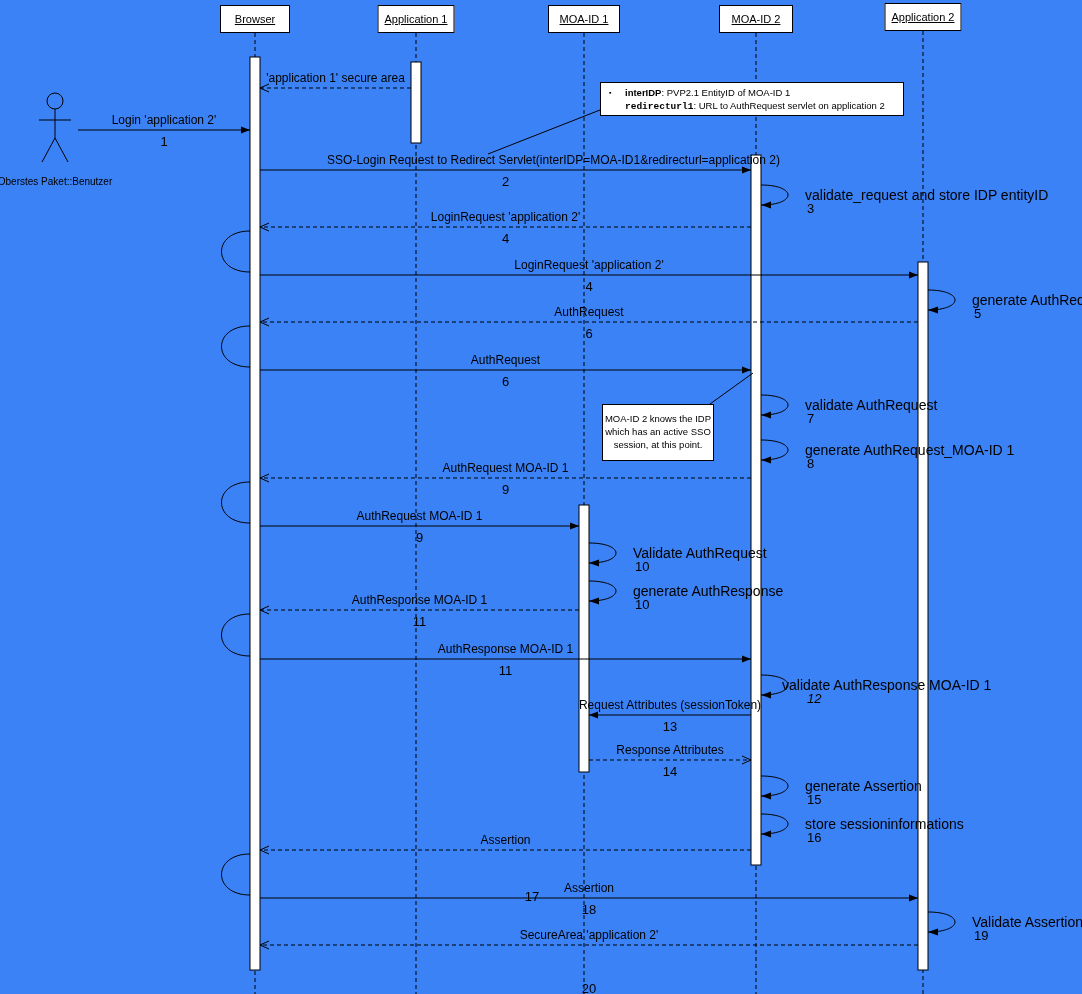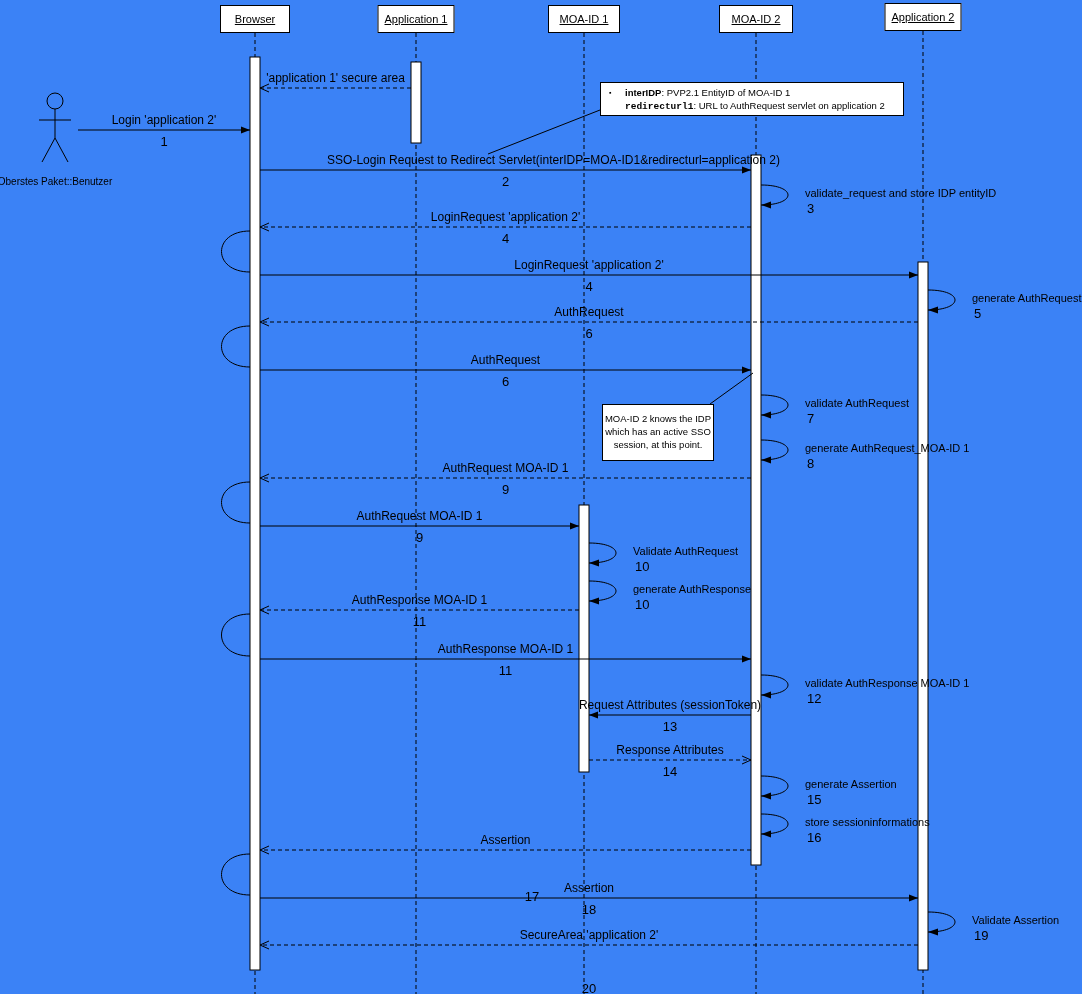--- a/index.html
+++ b/index.html
@@ -9,21 +9,21 @@
   #labels-layer { position:absolute; left:0; top:0; width:100%; height:100%; pointer-events:none; }
 
   .lifeline-box {
     position:absolute; height:28px; border:1px solid #000; background:#fff;
     display:flex; align-items:center; justify-content:center;
     font-size:11px; text-decoration:underline; white-space:nowrap;
     transform:translateX(-50%); padding:0 6px;
   }
   .msg-label { position:absolute; font-size:12px; white-space:nowrap; transform:translateX(-50%); color:#000; }
   .msg-num   { position:absolute; font-size:13px; white-space:nowrap; transform:translateX(-50%); color:#000; }
-  .self-label{ position:absolute; font-size:11px; white-space:nowrap; color:#000; }
+  .self-label{ position:absolute; font-size:14px; white-space:nowrap; color:#000; }
   .self-num  { position:absolute; font-size:13px; white-space:nowrap; color:#000; }
 
   .actor-label { position:absolute; left:55px; top:176px; transform:translateX(-50%);
                  font-size:10px; white-space:nowrap; }
 
   .note1 { position:absolute; left:600px; top:82px; width:304px; height:34px;
            border:1px solid #000; background:#fff; font-size:9.5px; padding:3px 4px 2px 8px; }
   .note1-line { white-space:nowrap; line-height:13px; }
   .note1 .bullet { display:inline-block; width:16px; font-size:7px; vertical-align:1px; }
   .note1 .second { padding-left:16px; }
@@ -147,22 +147,22 @@
       <div class="msg-label" style="left: 419.5px; top: 509px;">AuthRequest MOA-ID 1</div>
       <div class="msg-num" style="left: 419.5px; top: 530px;">9</div>
       <div class="self-label" style="left: 633px; top: 545px;">Validate AuthRequest</div>
       <div class="self-num" style="left: 635px; top: 559px;">10</div>
       <div class="self-label" style="left: 633px; top: 583px;">generate AuthResponse</div>
       <div class="self-num" style="left: 635px; top: 597px;">10</div>
       <div class="msg-label" style="left: 419.5px; top: 593px;">AuthResponse MOA-ID 1</div>
       <div class="msg-num" style="left: 419.5px; top: 614px;">11</div>
       <div class="msg-label" style="left: 505.5px; top: 642px;">AuthResponse MOA-ID 1</div>
       <div class="msg-num" style="left: 505.5px; top: 663px;">11</div>
-      <div class="self-label" style="left: 805px; top: 677px;">validate AuthResponse MOA-ID 1</div>
-      <div class="self-num" style="left: 807px; top: 691px;">12</div>
+      <div class="self-label" style="left: 782px; top: 677px;">validate AuthResponse MOA-ID 1</div>
+      <div class="self-num" style="left: 807px; top: 691px; font-style: italic;">12</div>
       <div class="msg-label" style="left: 670px; top: 698px;">Request Attributes (sessionToken)</div>
       <div class="msg-num" style="left: 670px; top: 719px;">13</div>
       <div class="msg-label" style="left: 670px; top: 743px;">Response Attributes</div>
       <div class="msg-num" style="left: 670px; top: 764px;">14</div>
       <div class="self-label" style="left: 805px; top: 778px;">generate Assertion</div>
       <div class="self-num" style="left: 807px; top: 792px;">15</div>
       <div class="self-label" style="left: 805px; top: 816px;">store sessioninformations</div>
       <div class="self-num" style="left: 807px; top: 830px;">16</div>
       <div class="msg-label" style="left: 505.5px; top: 833px;">Assertion</div>
       <div class="msg-num" style="left: 532px; top: 854px; margin-top: 35px;">17</div>

